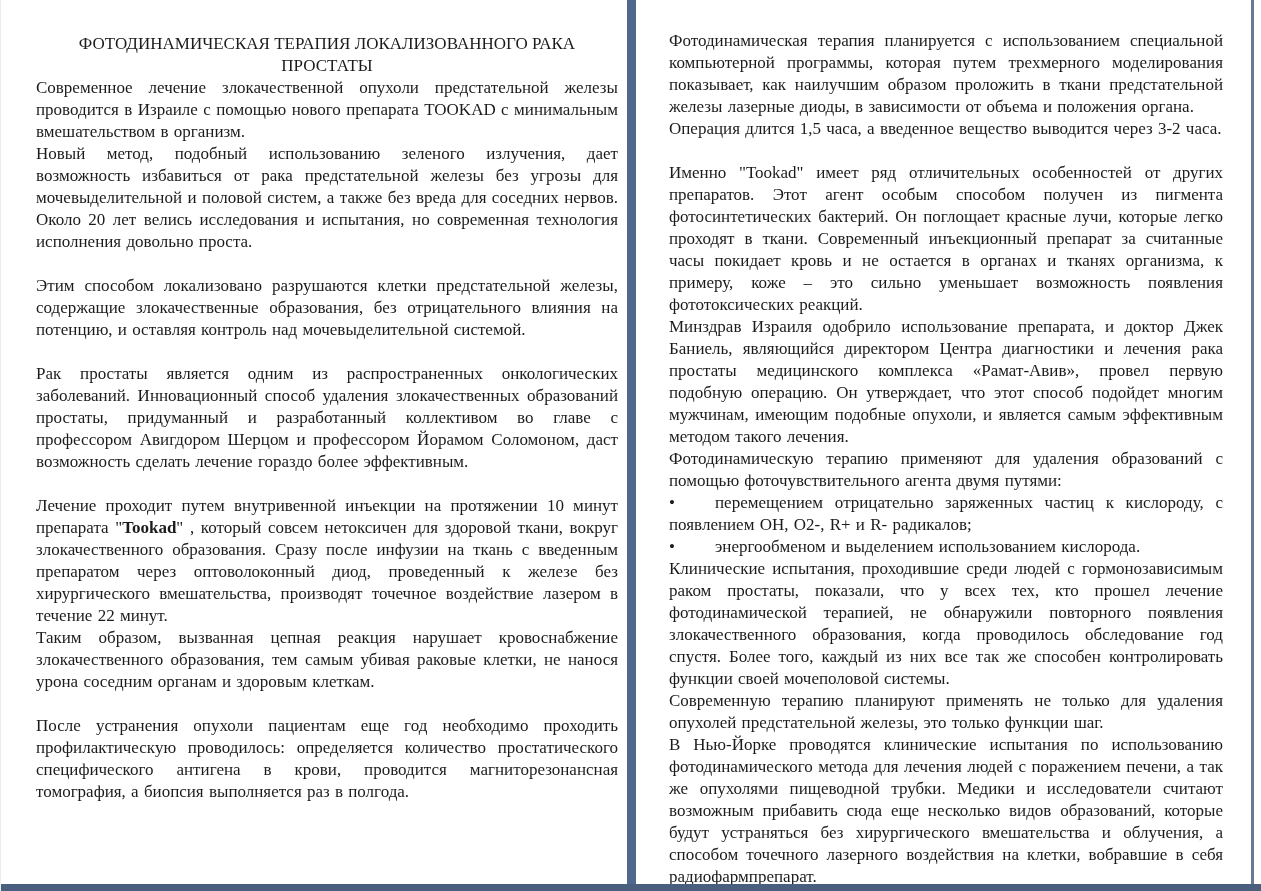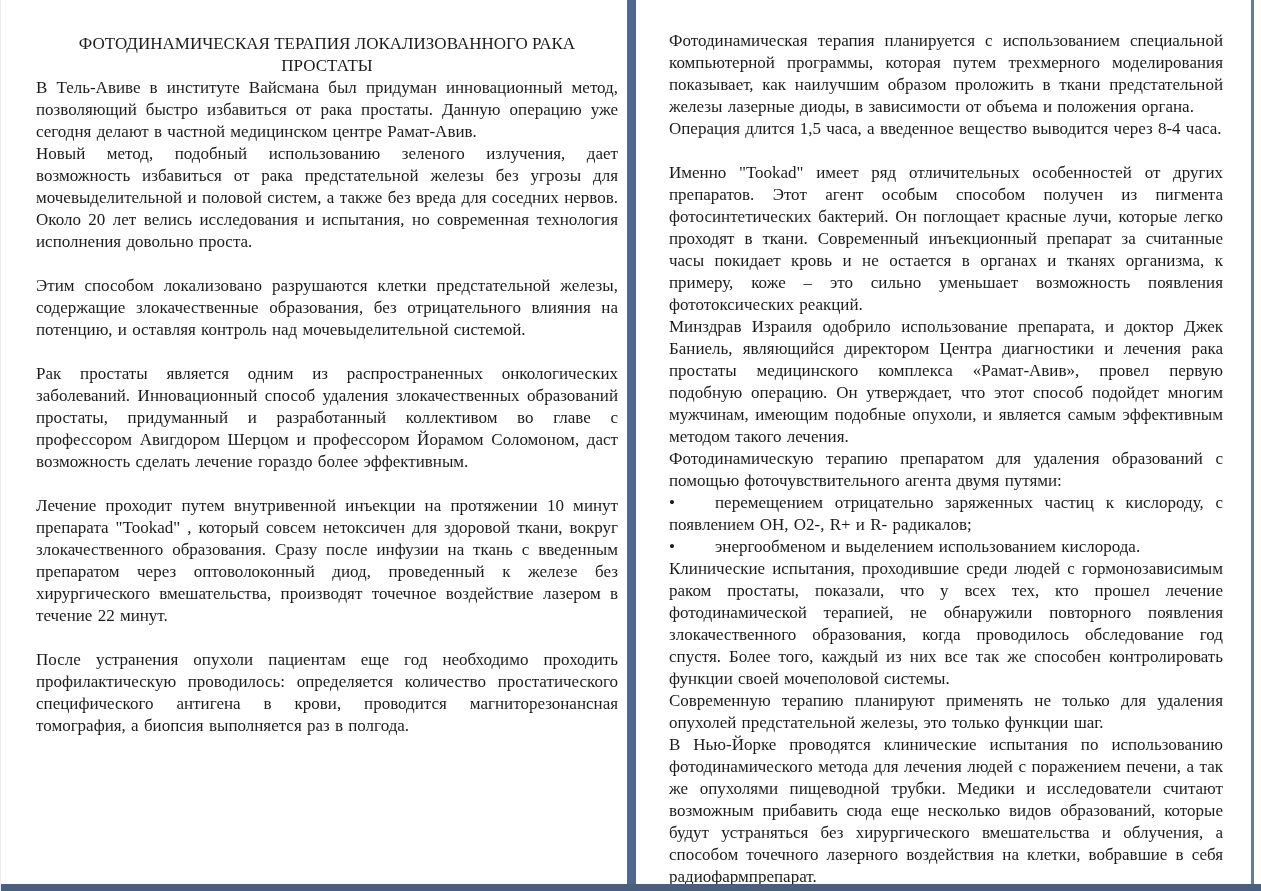--- a/index.html
+++ b/index.html
@@ -29,21 +29,21 @@
     font-size: 17px;
     line-height: 22px;
     text-align: justify;
     word-spacing: 1px;
   }
   .title {
     text-align: center;
     word-spacing: 0;
   }
   .gap { margin-top: 22px; }
-  .b { font-weight: normal; }
+  .b { font-weight: bold; }
   .bullet-line .bullet-marker {
     display: inline-block;
     width: 46px;
   }
   .divider-v {
     position: absolute;
     left: 626px; top: 0;
     width: 9px; height: 884px;
     background: var(--divider, #51688e);
   }
@@ -60,36 +60,37 @@
     background: var(--bottom, #4a5f7e);
   }
 </style>
 </head>
 <body>
 
 <div class="doc">
 
   <div class="page page-left">
     <p class="title">ФОТОДИНАМИЧЕСКАЯ ТЕРАПИЯ ЛОКАЛИЗОВАННОГО РАКА ПРОСТАТЫ</p>
-    <p>В Тель-Авиве в институте Вайсмана был придуман инновационный метод, позволяющий быстро избавиться от рака простаты. Данную операцию уже сегодня делают в частной медицинском центре Рамат-Авив.</p>
+    <p>Современное лечение злокачественной опухоли предстательной железы проводится в Израиле с помощью нового препарата TOOKAD с минимальным вмешательством в организм.</p>
     <p>Новый метод, подобный использованию зеленого излучения, дает возможность избавиться от рака предстательной железы без угрозы для мочевыделительной и половой систем, а также без вреда для соседних нервов. Около 20 лет велись исследования и испытания, но современная технология исполнения довольно проста.</p>
     <p class="gap">Этим способом локализовано разрушаются клетки предстательной железы, содержащие злокачественные образования, без отрицательного влияния на потенцию, и оставляя контроль над мочевыделительной системой.</p>
     <p class="gap">Рак простаты является одним из  распространенных онкологических заболеваний. Инновационный способ удаления злокачественных образований простаты, придуманный и разработанный коллективом во главе с профессором Авигдором Шерцом и профессором Йорамом Соломоном, даст возможность сделать лечение гораздо более эффективным.</p>
     <p class="gap"><span>Лечение проходит путем внутривенной инъекции на протяжении 10 минут препарата "</span><span class="b">Tookad</span><span>" , который совсем нетоксичен для здоровой ткани, вокруг злокачественного образования. Сразу после инфузии на ткань с введенным препаратом через оптоволоконный диод, проведенный к железе без хирургического вмешательства, производят точечное воздействие лазером в течение 22 минут.</span></p>
+    <p>Таким образом, вызванная цепная реакция нарушает кровоснабжение злокачественного образования, тем самым убивая раковые клетки, не нанося урона соседним органам и здоровым клеткам.</p>
     <p class="gap">После устранения опухоли пациентам еще год необходимо проходить профилактическую проводилось: определяется количество простатического специфического антигена в крови, проводится магниторезонансная томография, а биопсия выполняется раз в полгода.</p>
   </div>
 
   <div class="divider-v"></div>
 
   <div class="page page-right">
     <p>Фотодинамическая терапия планируется с использованием специальной компьютерной программы, которая путем трехмерного моделирования показывает, как наилучшим образом проложить в ткани предстательной железы лазерные диоды, в зависимости от объема и положения органа.</p>
-    <p>Операция длится 1,5 часа, а введенное вещество выводится через 8-4 часа.</p>
+    <p>Операция длится 1,5 часа, а введенное вещество выводится через 3-2 часа.</p>
     <p class="gap">Именно "Tookad" имеет ряд отличительных  особенностей от других препаратов. Этот агент особым способом получен из пигмента фотосинтетических бактерий. Он поглощает красные лучи, которые легко проходят в ткани. Современный инъекционный препарат за считанные часы покидает кровь и не остается в органах и тканях организма, к примеру, коже – это сильно уменьшает возможность появления фототоксических реакций.</p>
     <p>Минздрав Израиля одобрило использование препарата, и доктор Джек Баниель, являющийся директором  Центра диагностики и лечения рака простаты медицинского комплекса «Рамат-Авив», провел первую подобную операцию. Он утверждает, что этот способ подойдет многим мужчинам, имеющим подобные опухоли, и является самым эффективным методом такого лечения.</p>
-    <p>Фотодинамическую терапию препаратом для удаления образований с помощью фоточувствительного агента двумя путями:</p>
+    <p>Фотодинамическую терапию применяют для удаления образований с помощью фоточувствительного агента двумя путями:</p>
     <p class="bullet-line"><span class="bullet-marker">•</span><span>перемещением отрицательно заряженных частиц к кислороду, с появлением OH, O2-, R+ и R- радикалов;</span></p>
     <p class="bullet-line"><span class="bullet-marker">•</span><span>энергообменом и выделением использованием кислорода.</span></p>
     <p>Клинические испытания, проходившие среди людей с гормонозависимым раком простаты, показали, что у всех тех, кто прошел лечение фотодинамической терапией, не обнаружили повторного появления злокачественного образования, когда проводилось обследование год спустя. Более того, каждый из них все так же способен контролировать функции своей мочеполовой системы.</p>
     <p>Современную терапию планируют применять не только для удаления опухолей предстательной железы, это только функции шаг.</p>
     <p>В Нью-Йорке проводятся клинические испытания по использованию фотодинамического метода для лечения людей  с поражением печени, а так же опухолями пищеводной трубки. Медики и исследователи считают возможным прибавить сюда еще несколько видов образований, которые будут устраняться без хирургического вмешательства и облучения, а способом точечного лазерного воздействия на клетки, вобравшие в себя радиофармпрепарат.</p>
   </div>
 
   <div class="edge-line"></div>
 
   <div class="bottom-bar"></div>

